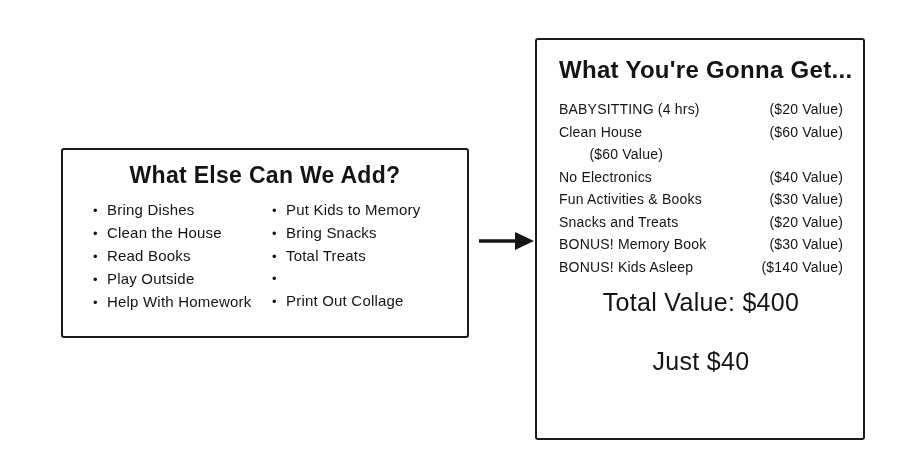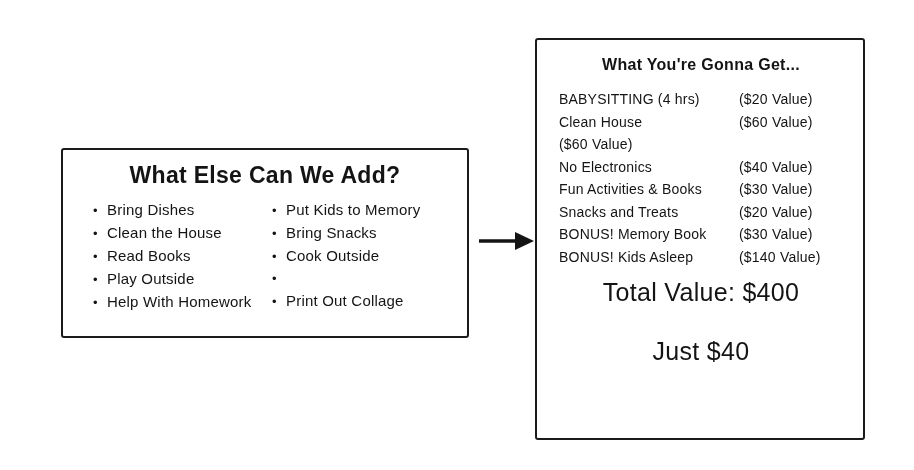--- a/index.html
+++ b/index.html
@@ -69,40 +69,40 @@
   
   .right-box {
     left: 535px;
     top: 38px;
     width: 330px;
     height: 402px;
     padding: 16px 20px 14px 22px;
   }
   .right-box .box-title {
     text-align: center;
-    font-size: 16px;
+    font-size: 24px;
     font-weight: 700;
     letter-spacing: 0.3px;
     margin-bottom: 14px;
     white-space: nowrap;
   }
   .offer-rows { margin-bottom: 10px; }
   .offer-row {
     display: flex;
     justify-content: space-between;
     align-items: baseline;
     font-size: 14px;
     line-height: 22.5px;
     letter-spacing: 0.2px;
     white-space: nowrap;
   }
   .offer-label { flex: 1; }
   .offer-value {
     width: 104px;
-    text-align: left;
+    text-align: right;
   }
   .total {
     text-align: center;
     font-size: 25px;
     font-weight: 400;
     letter-spacing: 0.3px;
     margin-top: 8px;
     white-space: nowrap;
   }
   .price {
@@ -148,21 +148,21 @@
         <li>
           <span class="bullet">•</span>
           <span>Put Kids to Memory</span>
         </li>
         <li>
           <span class="bullet">•</span>
           <span>Bring Snacks</span>
         </li>
         <li>
           <span class="bullet">•</span>
-          <span>Cook Outside</span>
+          <span>Total Treats</span>
         </li>
         <li>
           <span class="bullet">•</span>
         </li>
         <li>
           <span class="bullet">•</span>
           <span>Print Out Collage</span>
         </li>
       </ul>
     </div>

